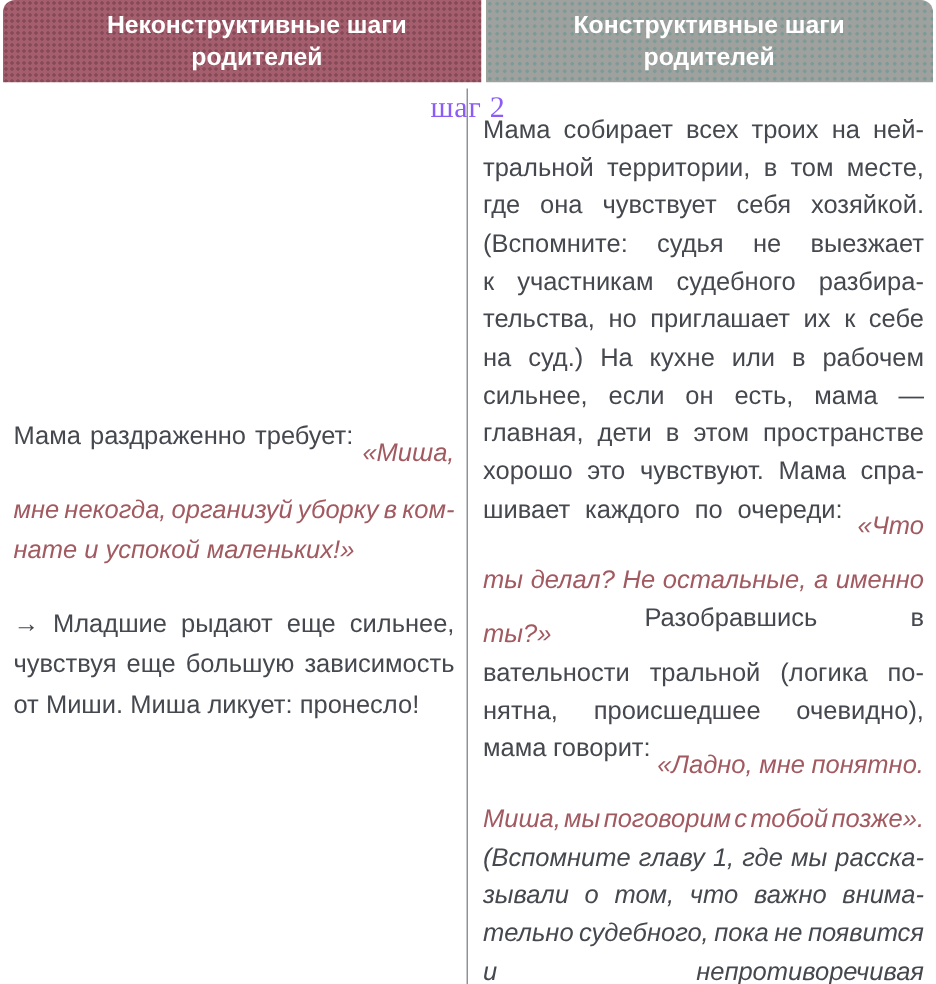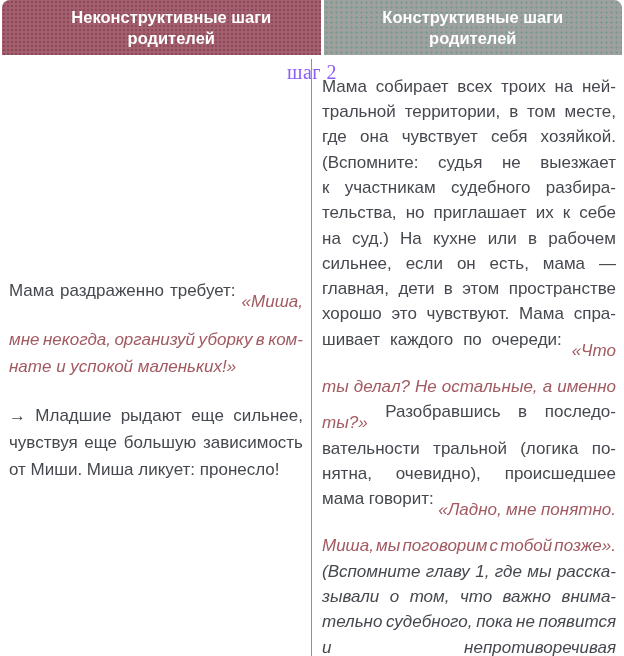--- a/index.html
+++ b/index.html
@@ -229,32 +229,31 @@
             <span class="seg-q">делал?</span>
             <span class="seg-q">Не</span>
             <span class="seg-q">остальные,</span>
             <span class="seg-q">а</span>
             <span class="seg-q">именно</span>
           </div>
           <div class="line">
             <span class="seg-q">ты?»</span>
             <span class="seg-n">Разобравшись</span>
             <span class="seg-n">в</span>
-            <span class="seg-n">последо-</span>
           </div>
           <div class="line">
             <span class="seg-n">вательности</span>
             <span class="seg-n">тральной</span>
             <span class="seg-n">(логика</span>
             <span class="seg-n">по-</span>
           </div>
           <div class="line">
             <span class="seg-n">нятна,</span>
+            <span class="seg-n">происшедшее</span>
             <span class="seg-n">очевидно),</span>
-            <span class="seg-n">происшедшее</span>
           </div>
           <div class="line">
             <span class="seg-n">мама</span>
             <span class="seg-n">говорит:</span>
             <span class="seg-q">«Ладно,</span>
             <span class="seg-q">мне</span>
             <span class="seg-q">понятно.</span>
           </div>
           <div class="line">
             <span class="seg-q">Миша,</span>

